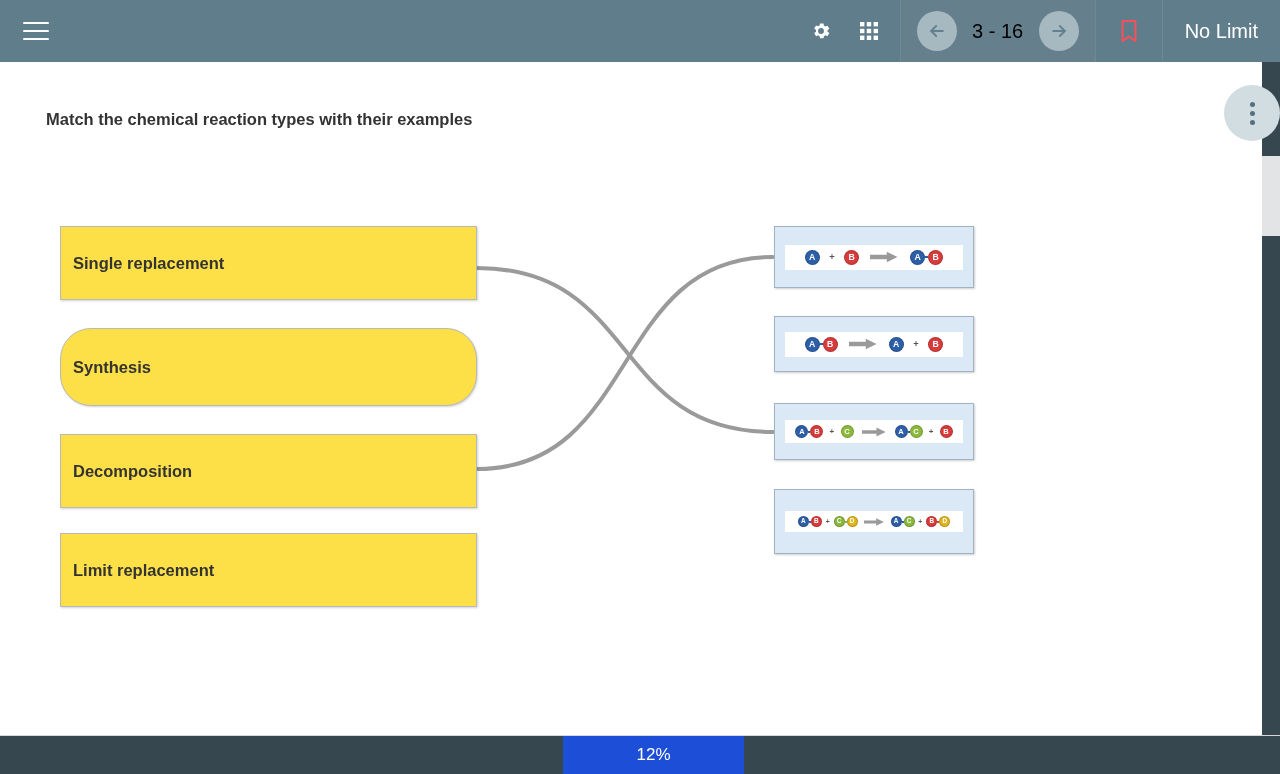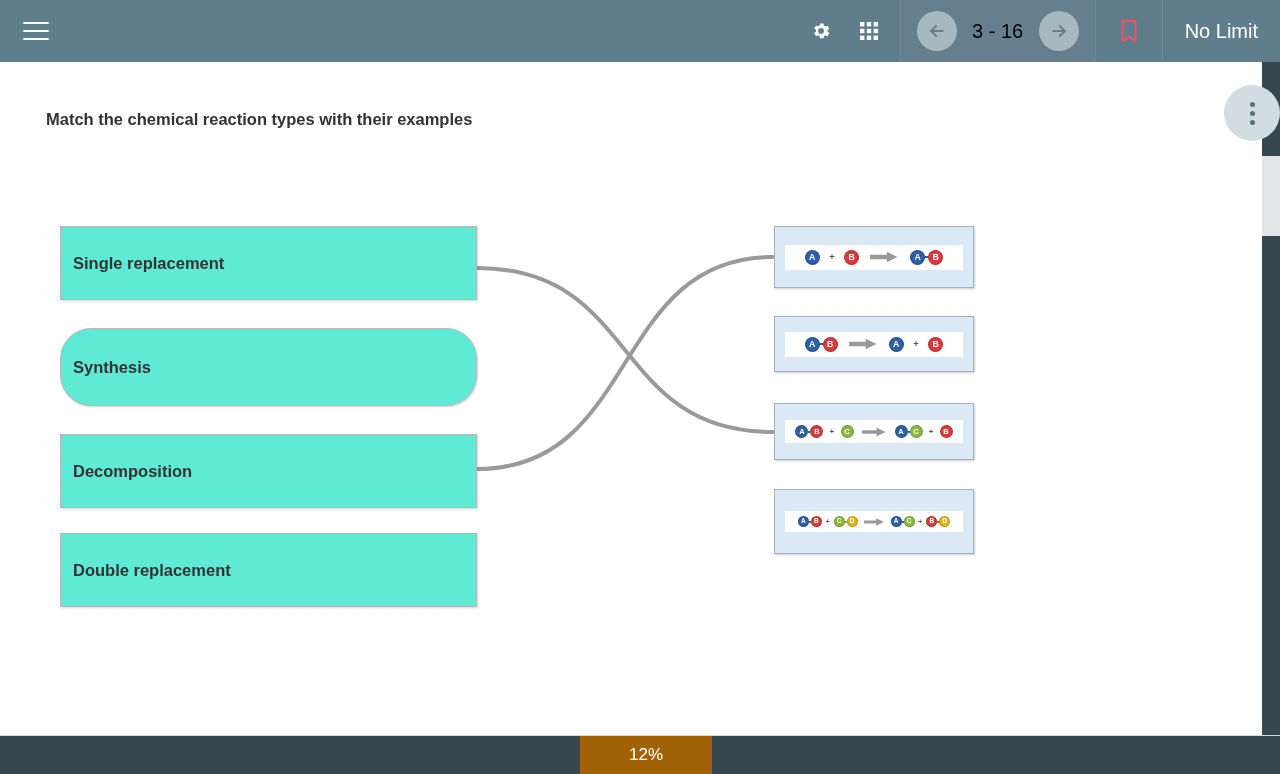--- a/index.html
+++ b/index.html
@@ -68,21 +68,21 @@
     position: absolute; left: 46px; top: 34px;
     font-size: 16.5px; font-weight: bold; color: #333;
   }
 
   .match-canvas { position: absolute; left: 0; top: 0; width: 1262px; height: 674px; }
   .connector-svg { position: absolute; left: 0; top: 0; width: 1262px; height: 674px; pointer-events: none; }
 
   
   .prompt-box {
     position: absolute; left: 60px; width: 417px;
-    background: #5eead4; border: 1px solid #b9b9b9;
+    background: #fde047; border: 1px solid #b9b9b9;
     box-shadow: 1px 1px 2px rgba(0,0,0,.18);
     display: flex; align-items: center;
     cursor: pointer;
   }
   .prompt-label {
     font-size: 16.5px; font-weight: bold; color: #333; padding-left: 12px;
   }
 
   
   .answer-card {
@@ -221,21 +221,21 @@
           <div class="prompt-box" style="top: 150px; height: 74px;">
             <span class="prompt-label">Single replacement</span>
           </div>
           <div class="prompt-box" style="top: 252px; height: 78px; border-radius: 31px;">
             <span class="prompt-label">Synthesis</span>
           </div>
           <div class="prompt-box" style="top: 358px; height: 74px;">
             <span class="prompt-label">Decomposition</span>
           </div>
           <div class="prompt-box" style="top: 457px; height: 74px;">
-            <span class="prompt-label">Double replacement</span>
+            <span class="prompt-label">Limit replacement</span>
           </div>
         </div>
       <div id="answer-column">
           <div class="answer-card" style="top: 150px; height: 62px;">
             <div class="eq-strip" title="A plus B yields AB">
               <span class="eq" style="gap: 11px;">
                 <span class="eq" style="gap: 7px;">
                   <span class="mol">
                     <span class="atom" style="background: rgb(45, 95, 168); width: 15px; height: 15px; font-size: 8.7px;">A</span>
                   </span>
@@ -367,18 +367,18 @@
         <i></i>
       </div>
   </div>
 
   <div class="scroll-track">
     <div class="scroll-thumb" style="top:94px;height:80px;"></div>
   </div>
 
   <div class="footer">
     <div class="footer-top-line"></div>
-    <div class="progress-fill" id="progress-fill" style="width: 132px; left: 580px; background: #a16207;">
+    <div class="progress-fill" id="progress-fill" style="width: 181px; left: 563px; background: #1d4ed8;">
       <span class="progress-text">12%</span>
     </div>
   </div>
 
 </div>
 
 </body></html>

